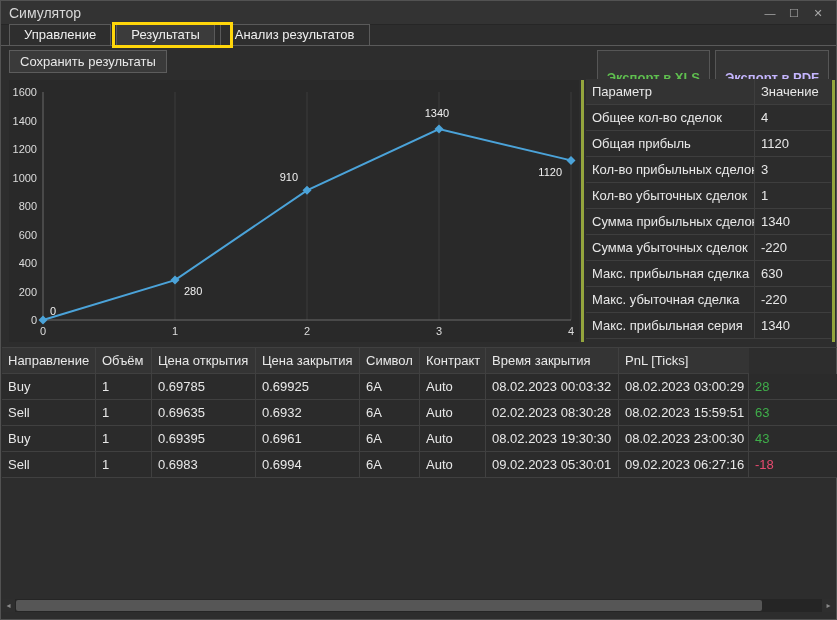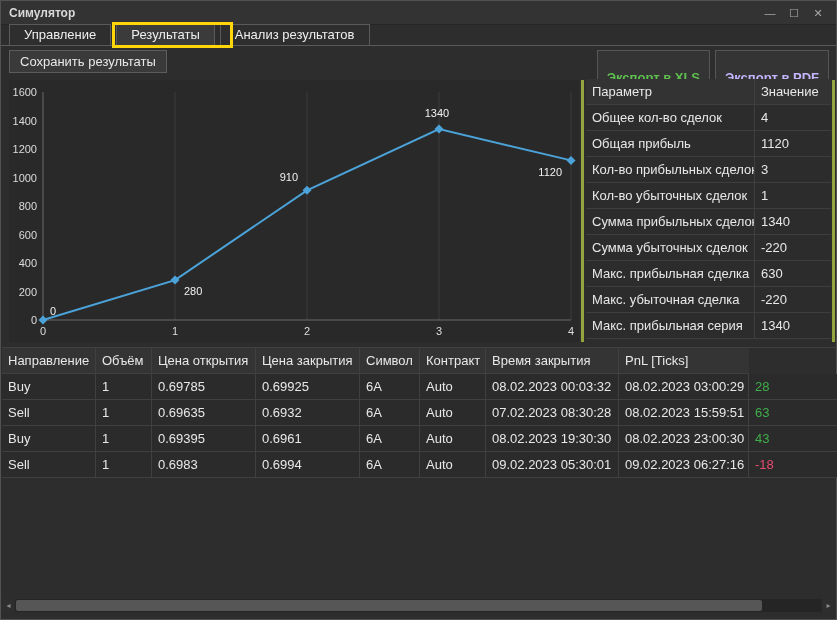--- a/index.html
+++ b/index.html
@@ -3,21 +3,21 @@
 <meta charset="utf-8">
 <style>
   * { margin:0; padding:0; box-sizing:border-box; }
   html,body { width:837px; height:620px; background:#101010; overflow:hidden;
               font-family:"Liberation Sans", sans-serif; }
   .window { position:absolute; inset:0; background:#2d2d2d; border:1px solid #525252; }
 
   
   .titlebar { position:absolute; top:0; left:0; right:0; height:24px; background:#333333;
               display:flex; align-items:center; padding:0 8px; border-bottom:1px solid #262626; }
-  .titlebar .title { font-size:12px; color:#d8d8d8;font-weight:bold; }
+  .titlebar .title { font-size:14px; color:#d8d8d8; }
   .wincontrols { margin-left:auto; display:flex; gap:4px; }
   .winbtn { width:20px; height:18px; text-align:center; line-height:18px; color:#a8a8a8;
             font-size:11px; cursor:default; }
 
   
   .tabbar { position:absolute; top:24px; left:0; right:0; height:21px; display:flex;
             gap:5px; align-items:flex-end; padding-left:8px; border-bottom:1px solid #5a5a5a; }
   .tab { border:1px solid #5a5a5a; border-bottom:none; background:#2e2e2e; color:#efefef;
          font-size:13px; padding:2px 14px 3px 14px; white-space:nowrap; }
   .tab.active { background:#3b3b3b; padding-bottom:4px; margin-bottom:-1px; }
@@ -185,21 +185,21 @@
       <div class="tcell">08.02.2023 03:00:29</div>
       <div class="tcell pnl" style="color: rgb(63, 174, 74);">28</div>
     </div>
     <div class="trow">
       <div class="tcell">Sell</div>
       <div class="tcell">1</div>
       <div class="tcell">0.69635</div>
       <div class="tcell">0.6932</div>
       <div class="tcell">6A</div>
       <div class="tcell">Auto</div>
-      <div class="tcell">07.02.2023 08:30:28</div>
+      <div class="tcell">02.02.2023 08:30:28</div>
       <div class="tcell">08.02.2023 15:59:51</div>
       <div class="tcell pnl" style="color: rgb(63, 174, 74);">63</div>
     </div>
     <div class="trow">
       <div class="tcell">Buy</div>
       <div class="tcell">1</div>
       <div class="tcell">0.69395</div>
       <div class="tcell">0.6961</div>
       <div class="tcell">6A</div>
       <div class="tcell">Auto</div>

